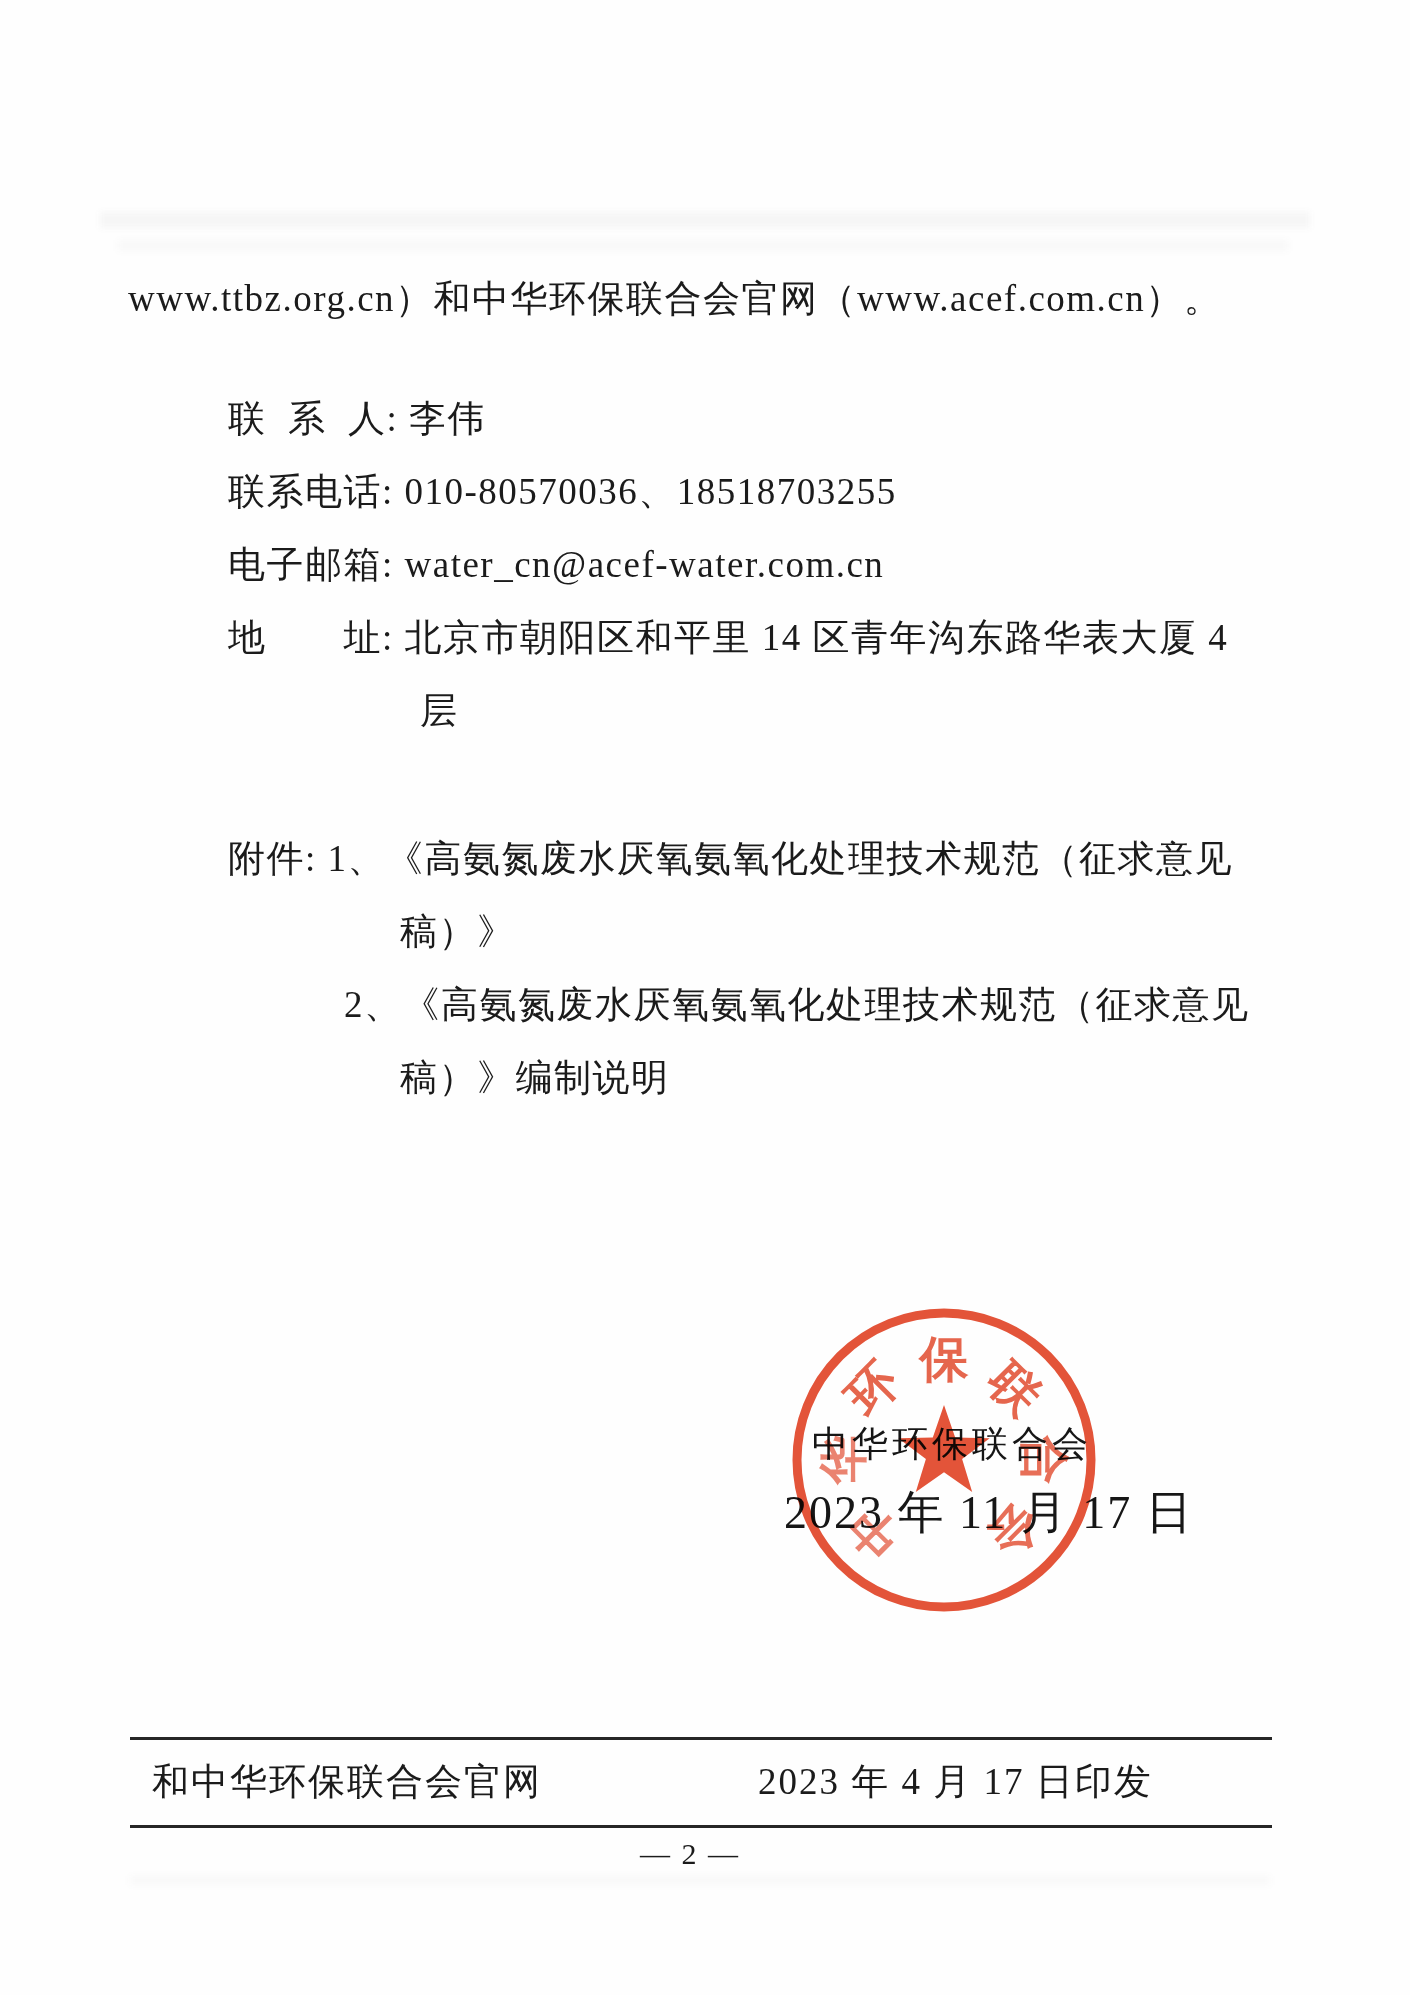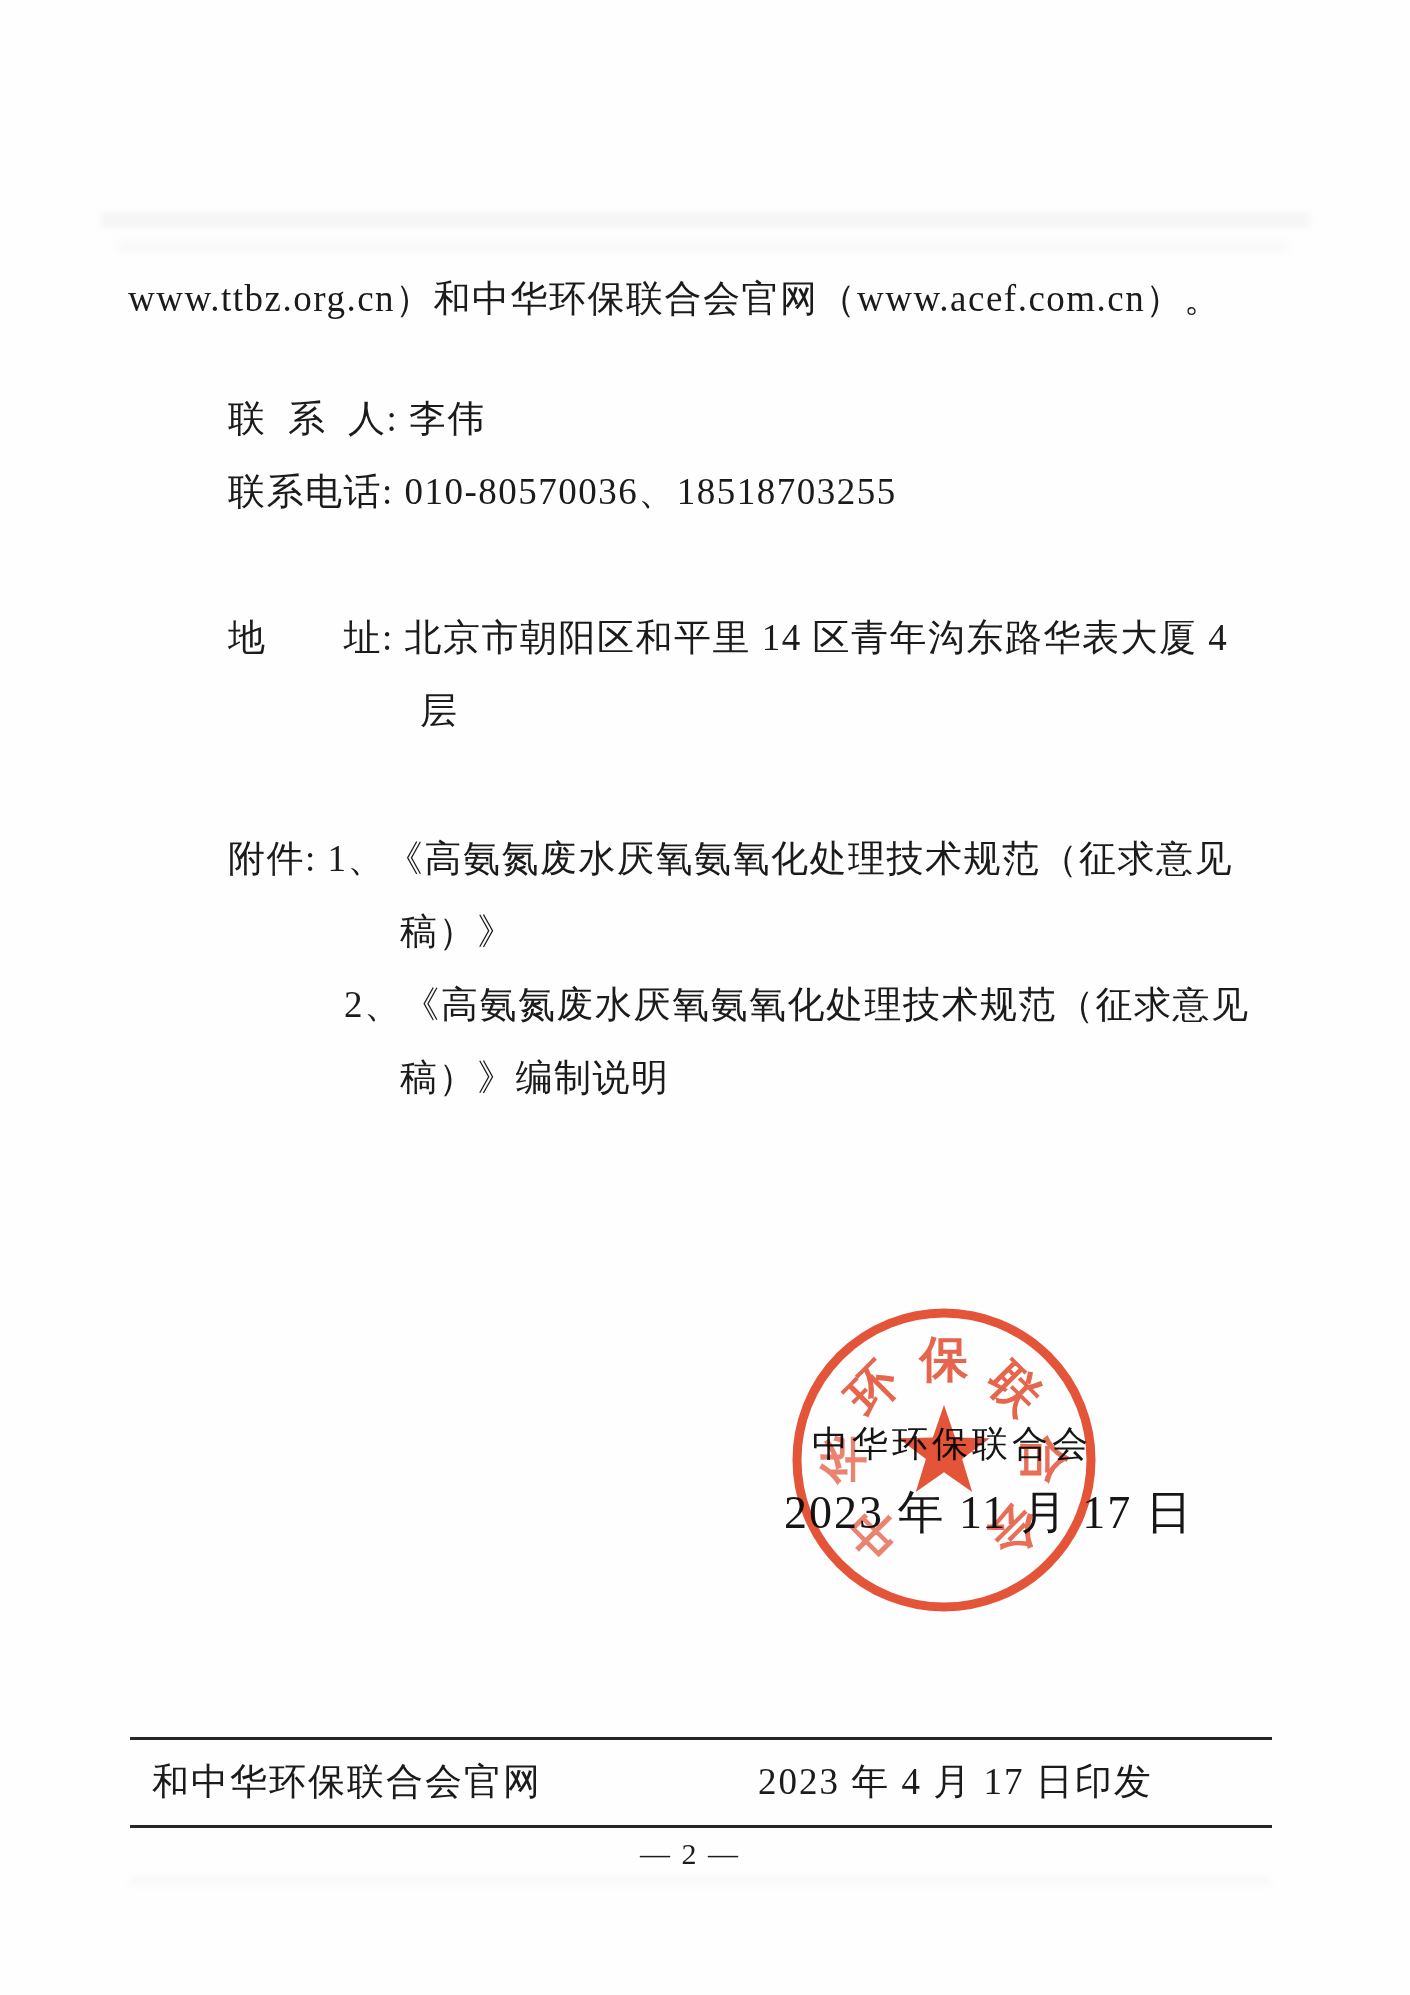--- a/index.html
+++ b/index.html
@@ -60,20 +60,21 @@
 <div class="page">
 
   <div class="artifact art1"></div>
   <div class="artifact art2"></div>
   <div class="artifact art3"></div>
 
   <div class="line intro">www.ttbz.org.cn）和中华环保联合会官网（www.acef.com.cn）。</div>
 
   <div class="line c0">联  系  人: 李伟</div>
   <div class="line c1">联系电话: 010-80570036、18518703255</div>
+  <div class="line c2">电子邮箱: water_cn@acef-water.com.cn</div>
   <div class="line c3">地　　址: 北京市朝阳区和平里 14 区青年沟东路华表大厦 4</div>
   <div class="line c4">层</div>
 
   <div class="line a0">附件: 1、《高氨氮废水厌氧氨氧化处理技术规范（征求意见</div>
   <div class="line a1">稿）》</div>
   <div class="line a2">2、《高氨氮废水厌氧氨氧化处理技术规范（征求意见</div>
   <div class="line a3">稿）》编制说明</div>
 
   <div class="line sig-org">中华环保联合会</div>
   <div class="line sig-date">2023 年 11 月 17 日</div>

